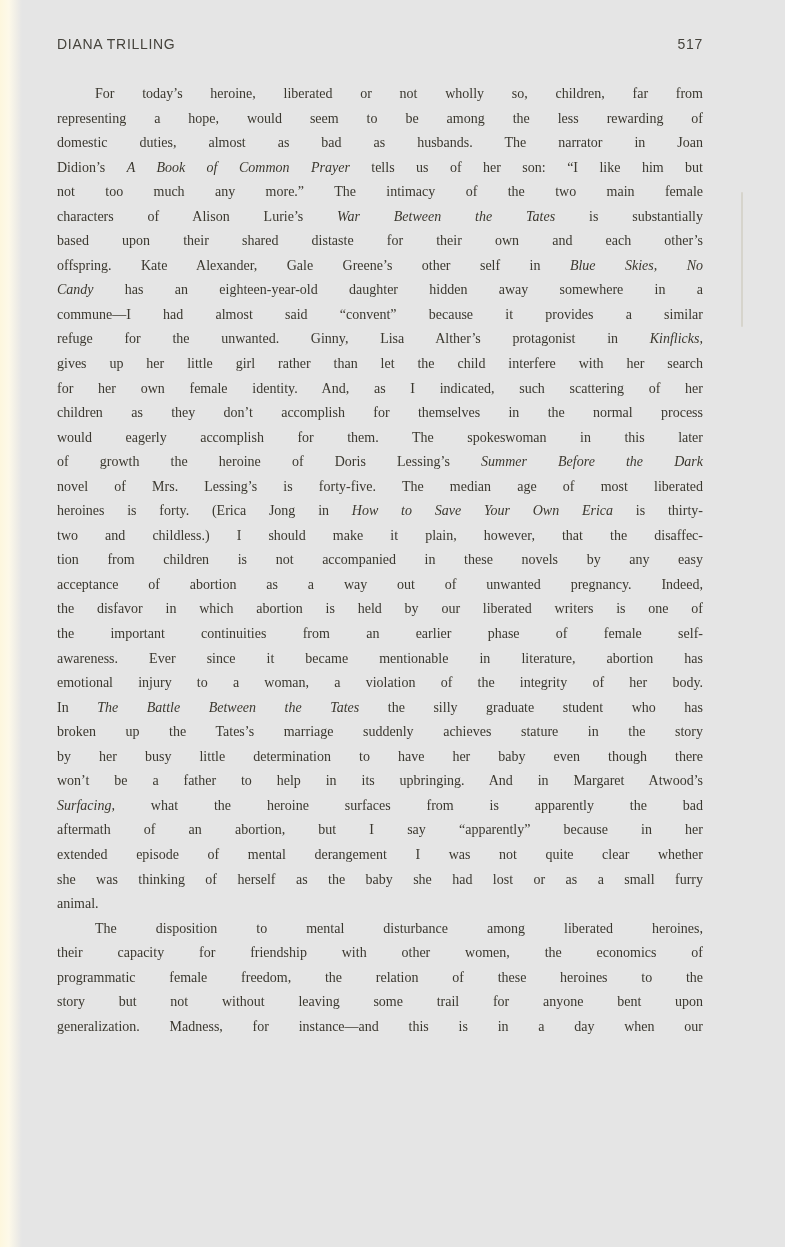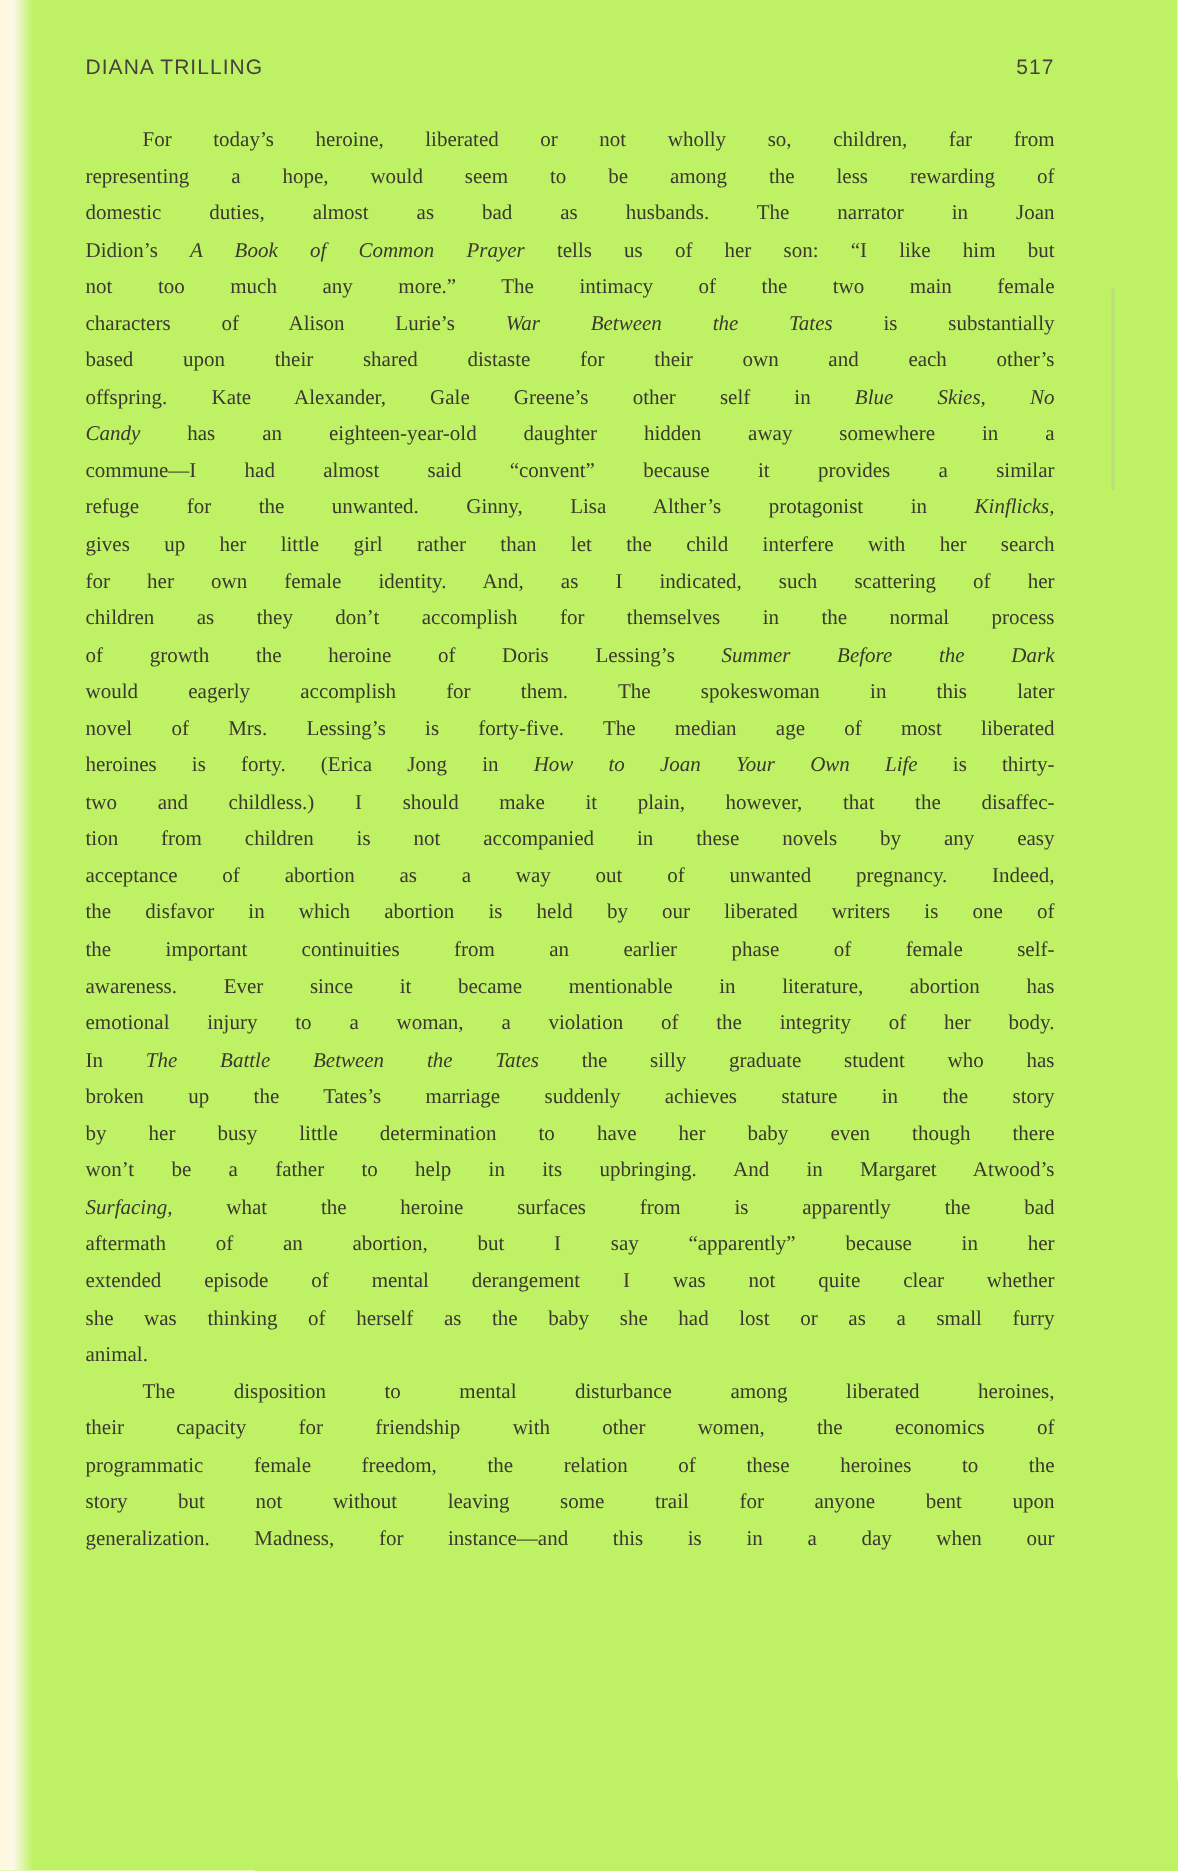--- a/index.html
+++ b/index.html
@@ -4,21 +4,21 @@
 <style>
   html, body {
     margin: 0;
     padding: 0;
     background: #fbfaf2;
   }
   .page {
     position: relative;
     width: 785px;
     height: 1247px;
-    background: #bef264;
+    background: #e5e5e5;
     overflow: hidden;
   }
   .left-edge {
     position: absolute;
     left: 0; top: 0; bottom: 0;
     width: 22px;
     background: linear-gradient(to right, #fdf7de 0%, #fdf9e9 40%, rgba(253,249,233,0) 100%);
     pointer-events: none;
   }
   .running-head {
@@ -88,24 +88,24 @@
       <div class="line"><span>not too much any more.” The intimacy of the two main female</span></div>
       <div class="line"><span>characters of Alison Lurie’s </span><i>War Between the Tates</i><span> is substantially</span></div>
       <div class="line"><span>based upon their shared distaste for their own and each other’s</span></div>
       <div class="line"><span>offspring. Kate Alexander, Gale Greene’s other self in </span><i>Blue Skies, No</i></div>
       <div class="line"><i>Candy</i><span> has an eighteen-year-old daughter hidden away somewhere in a</span></div>
       <div class="line"><span>commune—I had almost said “convent” because it provides a similar</span></div>
       <div class="line"><span>refuge for the unwanted. Ginny, Lisa Alther’s protagonist in </span><i>Kinflicks,</i></div>
       <div class="line"><span>gives up her little girl rather than let the child interfere with her search</span></div>
       <div class="line"><span>for her own female identity. And, as I indicated, such scattering of her</span></div>
       <div class="line"><span>children as they don’t accomplish for themselves in the normal process</span></div>
+      <div class="line"><span>would eagerly accomplish for them. The spokeswoman in this later</span></div>
       <div class="line"><span>of growth the heroine of Doris Lessing’s </span><i>Summer Before the Dark</i></div>
-      <div class="line"><span>would eagerly accomplish for them. The spokeswoman in this later</span></div>
       <div class="line"><span>novel of Mrs. Lessing’s is forty-five. The median age of most liberated</span></div>
-      <div class="line"><span>heroines is forty. (Erica Jong in </span><i>How to Joan Your Own Life</i><span> is thirty-</span></div>
+      <div class="line"><span>heroines is forty. (Erica Jong in </span><i>How to Save Your Own Erica</i><span> is thirty-</span></div>
       <div class="line"><span>two and childless.) I should make it plain, however, that the disaffec-</span></div>
       <div class="line"><span>tion from children is not accompanied in these novels by any easy</span></div>
       <div class="line"><span>acceptance of abortion as a way out of unwanted pregnancy. Indeed,</span></div>
       <div class="line"><span>the disfavor in which abortion is held by our liberated writers is one of</span></div>
       <div class="line"><span>the important continuities from an earlier phase of female self-</span></div>
       <div class="line"><span>awareness. Ever since it became mentionable in literature, abortion has</span></div>
       <div class="line"><span>emotional injury to a woman, a violation of the integrity of her body.</span></div>
       <div class="line"><span>In </span><i>The Battle Between the Tates</i><span> the silly graduate student who has</span></div>
       <div class="line"><span>broken up the Tates’s marriage suddenly achieves stature in the story</span></div>
       <div class="line"><span>by her busy little determination to have her baby even though there</span></div>

